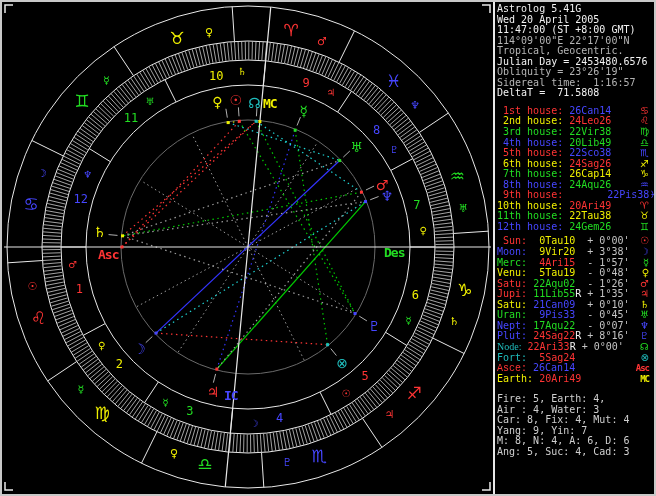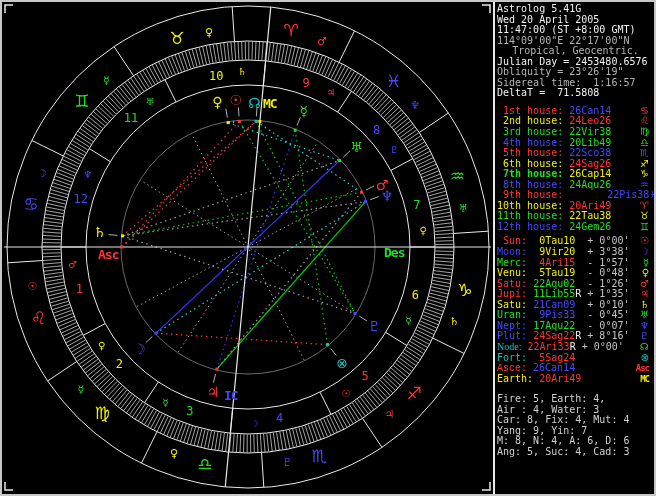--- a/index.html
+++ b/index.html
@@ -531,34 +531,34 @@
         <path d="M3,480 L3,488 L11,488" fill="none" stroke="#e8e8e8" stroke-width="1.5"></path>
         <path d="M488,480 L488,488 L480,488" fill="none" stroke="#e8e8e8" stroke-width="1.5"></path>
       </svg>
   </div>
   <div class="text-panel">
     <div id="hdr">
         <div class="tline" style="color: rgb(242, 242, 242);">Astrolog 5.41G</div>
         <div class="tline" style="color: rgb(242, 242, 242);">Wed 20 April 2005</div>
         <div class="tline" style="color: rgb(242, 242, 242);">11:47:00 (ST +8:00 GMT)</div>
         <div class="tline" style="color: rgb(180, 180, 180);">114°09'00"E 22°17'00"N</div>
-        <div class="tline" style="color: rgb(180, 180, 180); text-align: center;">Tropical, Geocentric.</div>
+        <div class="tline" style="color: rgb(180, 180, 180);">Tropical, Geocentric.</div>
         <div class="tline" style="color: rgb(242, 242, 242);">Julian Day = 2453480.6576</div>
         <div class="tline" style="color: rgb(180, 180, 180);">Obliquity = 23°26'19"</div>
         <div class="tline" style="color: rgb(180, 180, 180);">Sidereal time:  1:16:57</div>
         <div class="tline" style="color: rgb(242, 242, 242);">DeltaT =  71.5808</div>
       </div>
     <div id="houses">
         <div class="row"><span style="color: rgb(255, 52, 52);"> 1st house: </span><span style="color: rgb(70, 70, 255);">26Can14</span><span class="ico" style="color: rgb(255, 52, 52);">♋</span></div>
         <div class="row"><span style="color: rgb(240, 240, 0);"> 2nd house: </span><span style="color: rgb(255, 52, 52);">24Leo26</span><span class="ico" style="color: rgb(255, 52, 52);">♌</span></div>
         <div class="row"><span style="color: rgb(34, 221, 34);"> 3rd house: </span><span style="color: rgb(34, 221, 34);">22Vir38</span><span class="ico" style="color: rgb(34, 221, 34);">♍</span></div>
         <div class="row"><span style="color: rgb(70, 70, 255);"> 4th house: </span><span style="color: rgb(34, 221, 34);">20Lib49</span><span class="ico" style="color: rgb(34, 221, 34);">♎</span></div>
         <div class="row"><span style="color: rgb(255, 52, 52);"> 5th house: </span><span style="color: rgb(70, 70, 255);">22Sco38</span><span class="ico" style="color: rgb(70, 70, 255);">♏</span></div>
         <div class="row"><span style="color: rgb(240, 240, 0);"> 6th house: </span><span style="color: rgb(255, 52, 52);">24Sag26</span><span class="ico" style="color: rgb(240, 240, 0);">♐</span></div>
-        <div class="row"><span style="color: rgb(34, 221, 34); font-weight: bold;"> 7th house: </span><span style="color: rgb(240, 240, 0);">26Cap14</span><span class="ico" style="color: rgb(240, 240, 0);">♑</span></div>
+        <div class="row"><span style="color: rgb(34, 221, 34);"> 7th house: </span><span style="color: rgb(240, 240, 0);">26Cap14</span><span class="ico" style="color: rgb(240, 240, 0);">♑</span></div>
         <div class="row"><span style="color: rgb(70, 70, 255);"> 8th house: </span><span style="color: rgb(34, 221, 34);">24Aqu26</span><span class="ico" style="color: rgb(70, 70, 255);">♒</span></div>
         <div class="row"><span style="color: rgb(255, 52, 52);"> 9th house: </span><span style="color: rgb(70, 70, 255); margin-left: 38px;">22Pis38</span><span class="ico" style="color: rgb(70, 70, 255);">♓</span></div>
         <div class="row"><span style="color: rgb(240, 240, 0);">10th house: </span><span style="color: rgb(255, 52, 52);">20Ari49</span><span class="ico" style="color: rgb(255, 52, 52);">♈</span></div>
         <div class="row"><span style="color: rgb(34, 221, 34);">11th house: </span><span style="color: rgb(240, 240, 0);">22Tau38</span><span class="ico" style="color: rgb(240, 240, 0);">♉</span></div>
         <div class="row"><span style="color: rgb(70, 70, 255);">12th house: </span><span style="color: rgb(34, 221, 34);">24Gem26</span><span class="ico" style="color: rgb(34, 221, 34);">♊</span></div>
       </div>
     <div id="planets">
         <div class="row"><span style="color: rgb(255, 52, 52);"> Sun:</span><span style="color: rgb(240, 240, 0);">  0Tau10</span><span style="color: rgb(242, 242, 242);"> </span><span style="color: rgb(196, 196, 196);"> + 0°00'</span><span class="ico" style="color: rgb(255, 52, 52);">☉</span></div>
         <div class="row"><span style="color: rgb(70, 70, 255);">Moon:</span><span style="color: rgb(240, 240, 0);">  9Vir20</span><span style="color: rgb(242, 242, 242);"> </span><span style="color: rgb(196, 196, 196);"> + 3°38'</span><span class="ico" style="color: rgb(70, 70, 255);">☽</span></div>
         <div class="row"><span style="color: rgb(34, 221, 34);">Merc:</span><span style="color: rgb(255, 52, 52);">  4Ari15</span><span style="color: rgb(242, 242, 242);"> </span><span style="color: rgb(196, 196, 196);"> - 1°57'</span><span class="ico" style="color: rgb(34, 221, 34);">☿</span></div>

